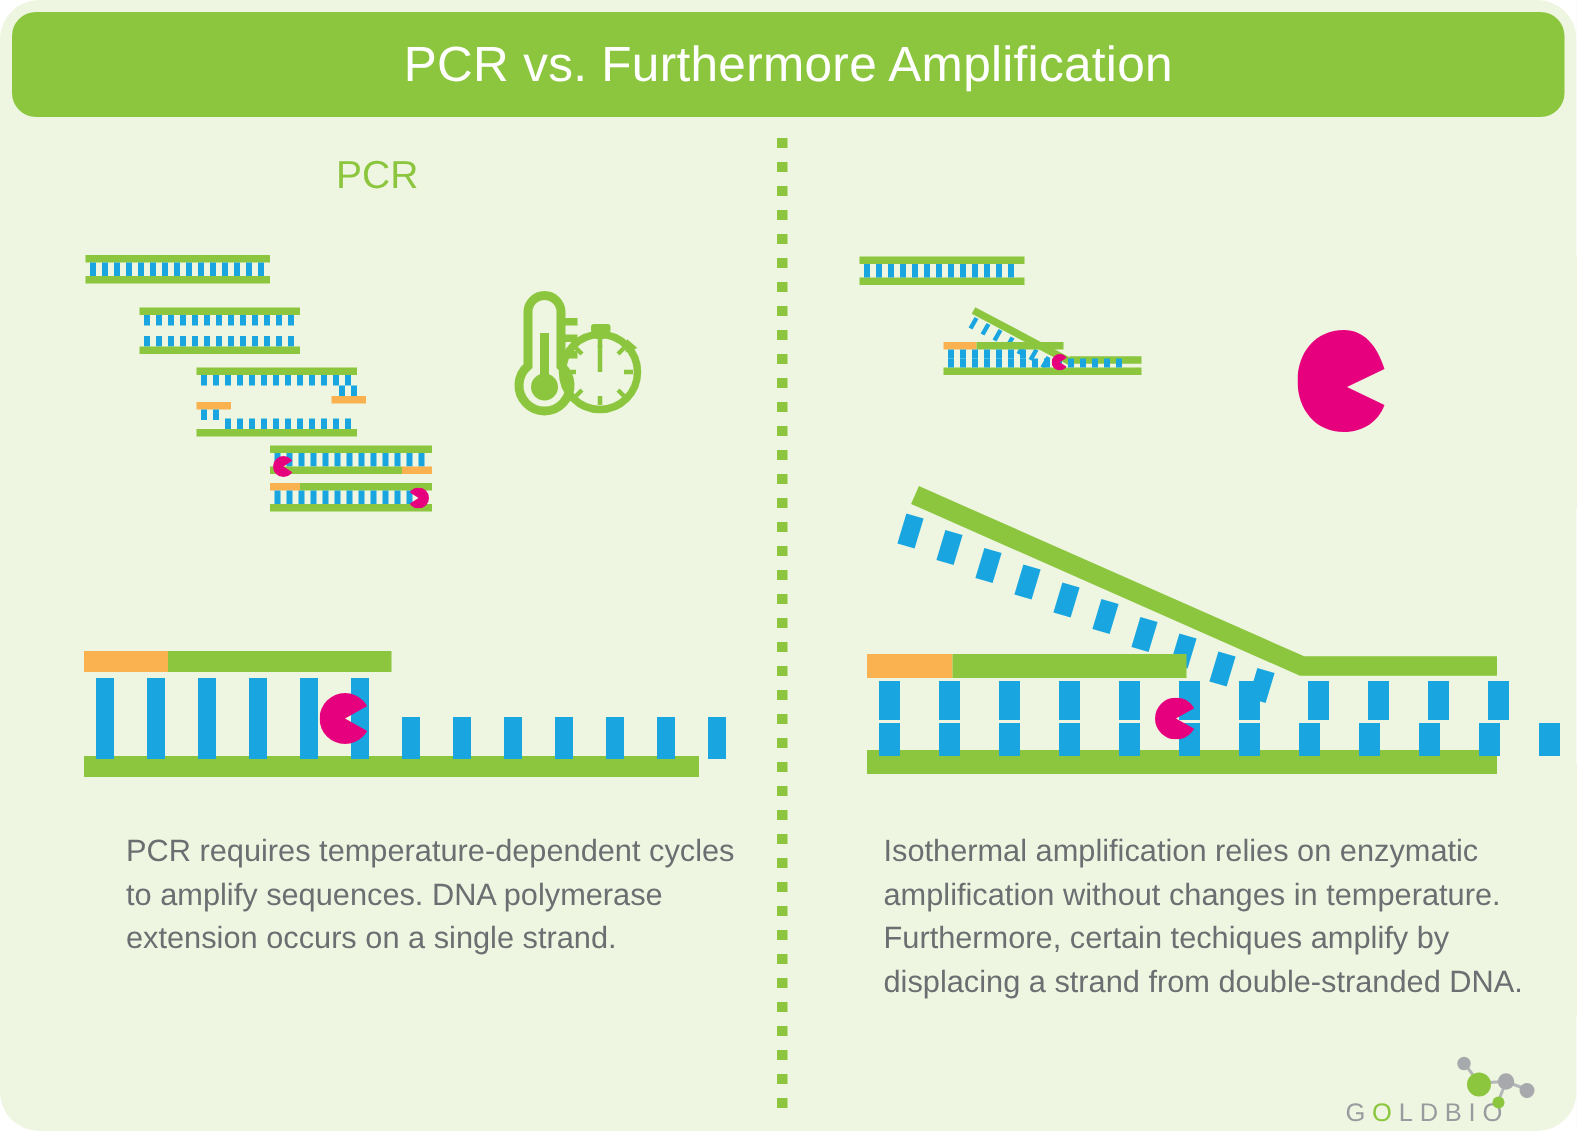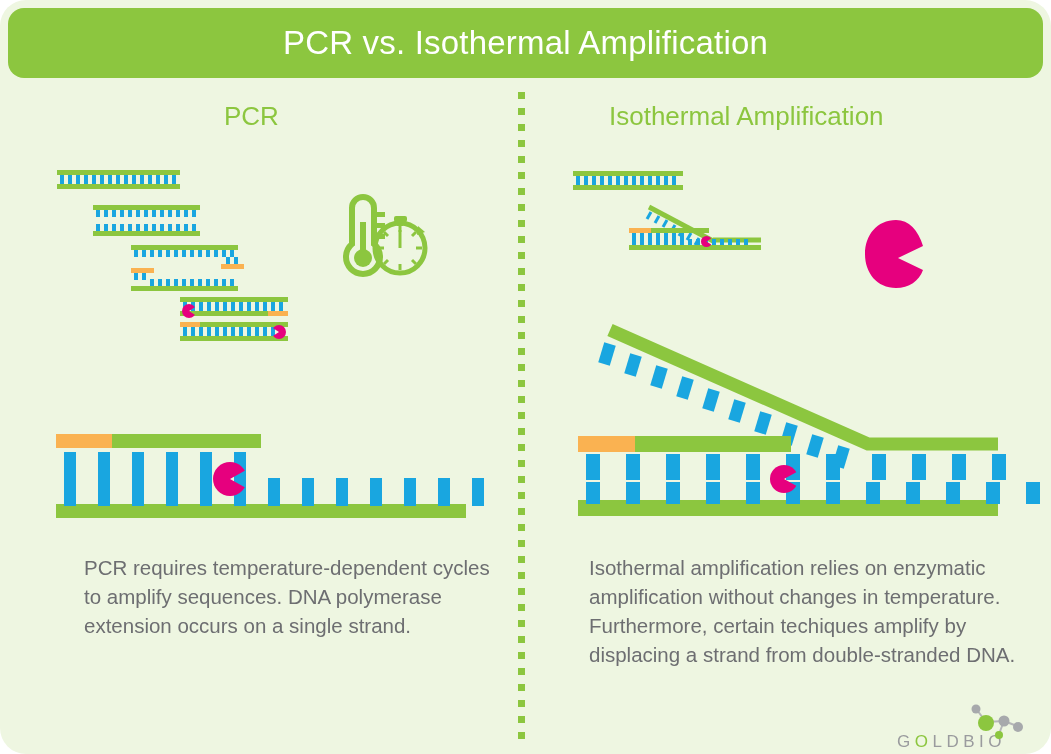--- a/index.html
+++ b/index.html
@@ -123,25 +123,24 @@
     font-family: "Liberation Sans", sans-serif;
   }
   .logo-text .g-accent { color: #8cc63f; }
 </style>
 </head>
 <body>
 
 <div class="infographic">
 
   <div class="header-bar">
-    <div class="header-title">PCR vs. Isothermal Amplification</div>
+    <div class="header-title">PCR vs. Furthermore Amplification</div>
   </div>
 
   <div class="col-heading" id="heading-pcr">PCR</div>
-  <div class="col-heading" id="heading-iso">Isothermal Amplification</div>
 
   <div class="divider"></div>
 
   <div class="dna-group" style="left:57px; top:170px; width:123px; height:19px;">
     <div class="bar" style="left:0; top:0; width:123px; height:5px;"></div>
     <div class="bar" style="left:0; top:14px; width:123px; height:5px;"></div>
     <div class="rung-row" style="left:3px; top:5px; gap:4px;">
       <i style="width:4px;height:9px;"></i>
         <i style="width:4px;height:9px;"></i>
         <i style="width:4px;height:9px;"></i>

